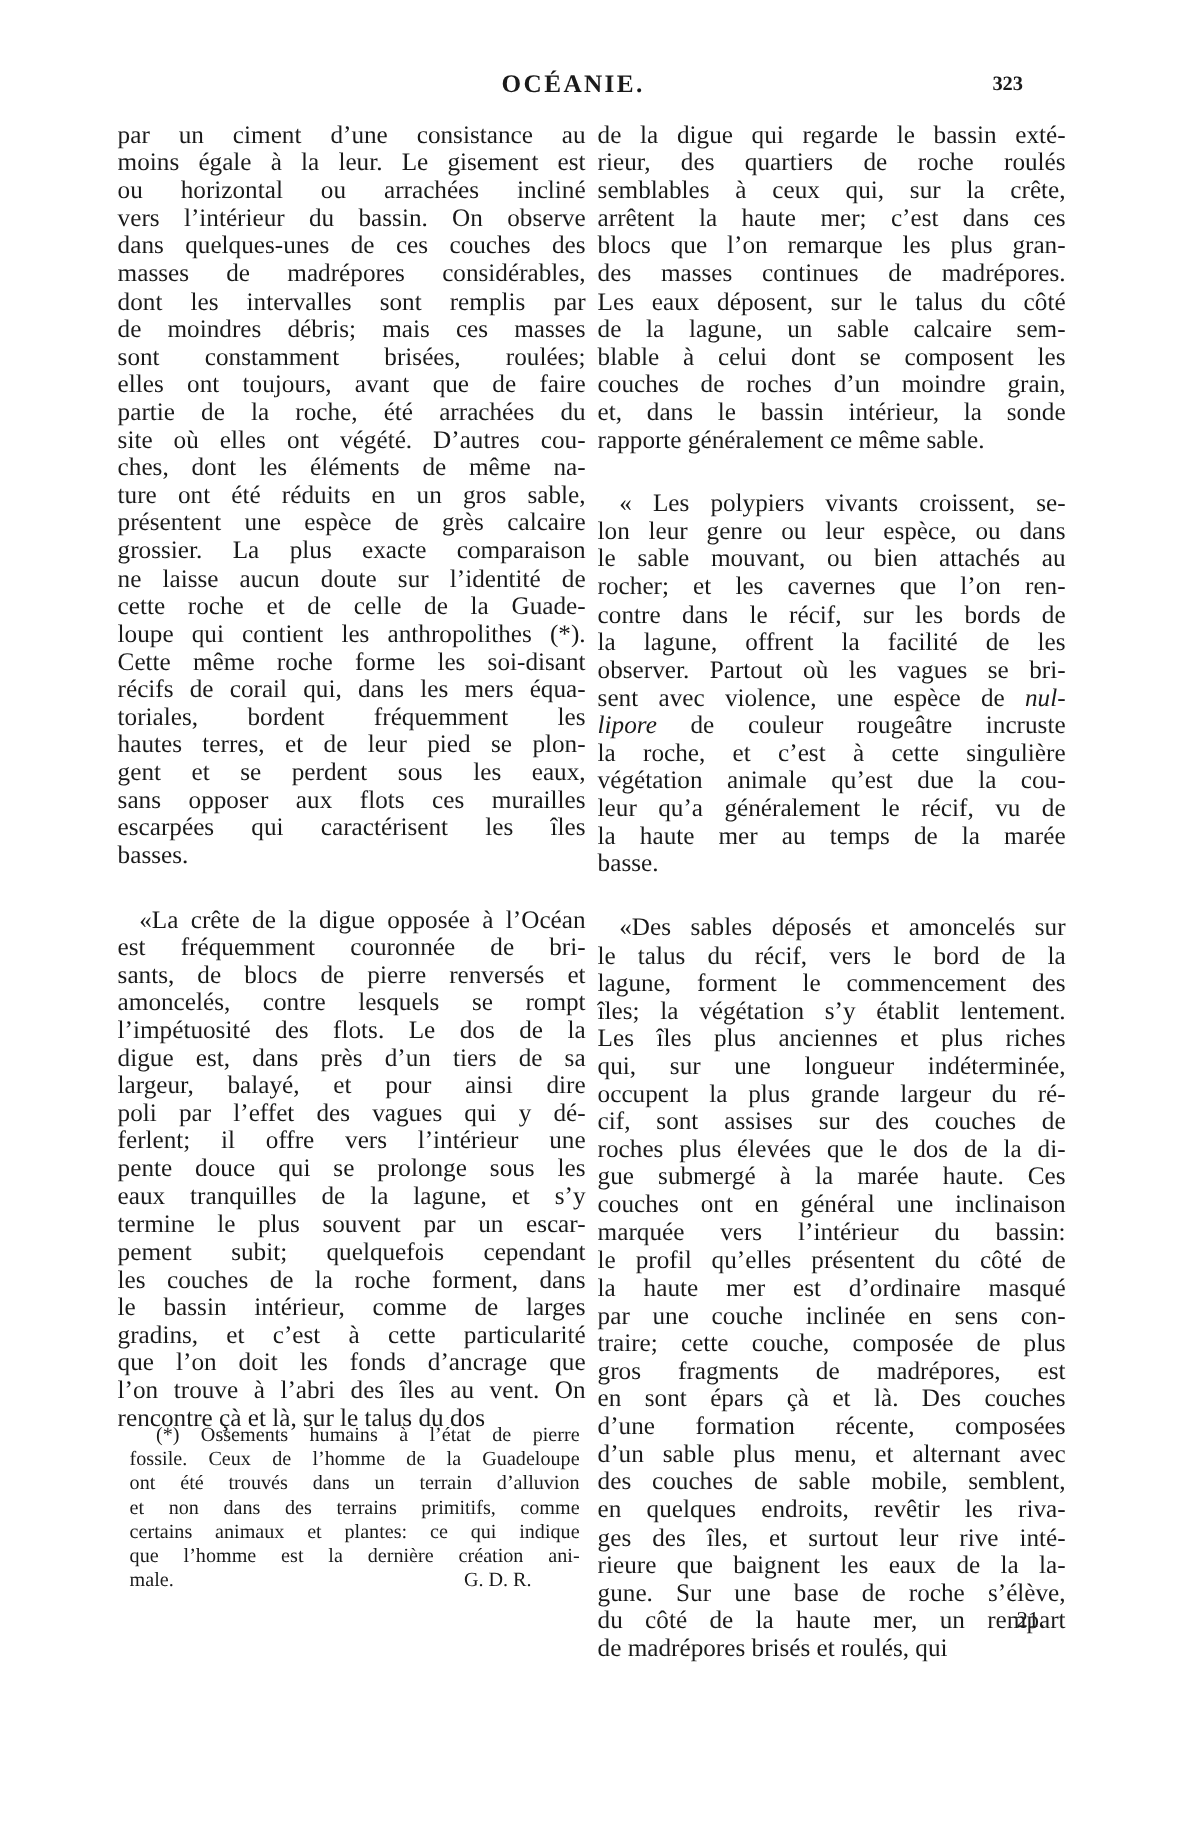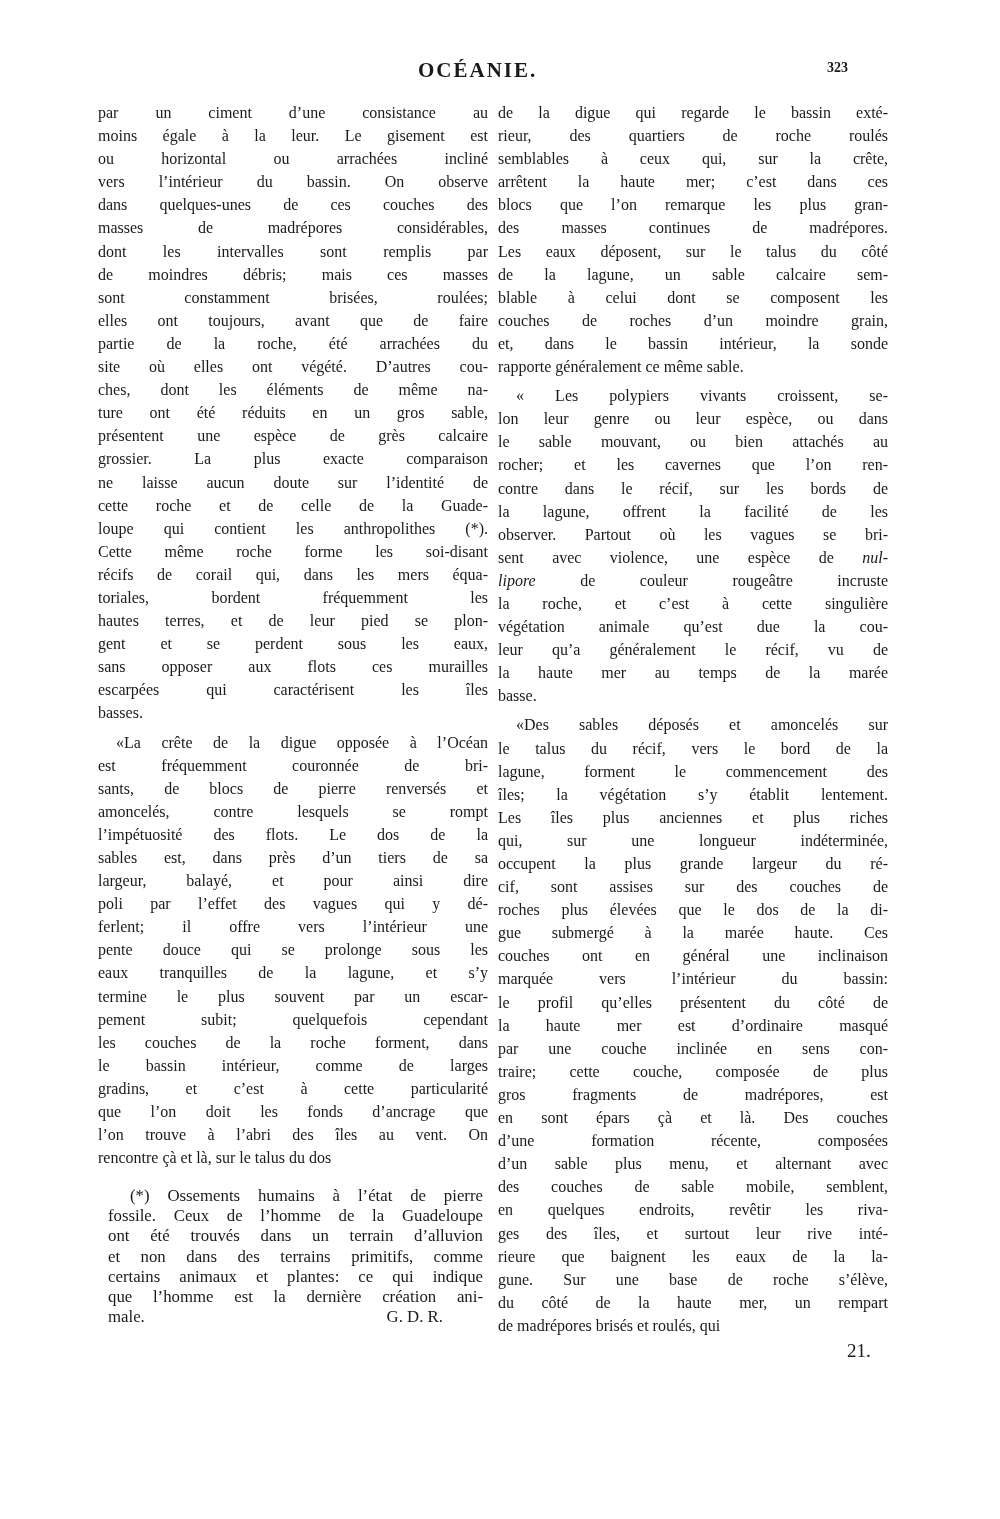--- a/index.html
+++ b/index.html
@@ -1,26 +1,26 @@
 <!DOCTYPE html>
 <html><head>
 <meta charset="utf-8">
 <style>
   html, body { margin: 0; padding: 0; background: #ffffff; }
   body { width: 1000px; height: 1519px; position: relative; overflow: hidden;
          font-family: "Liberation Serif", "DejaVu Serif", serif; color: #1a1a1a; }
   .running-head { position: absolute; top: 58px; left: 0; width: 960px; height: 28px; }
   .rh-title { position: absolute; left: 418px; top: 0; font-size: 21px; letter-spacing: 2px; font-weight: bold; }
-  .rh-page { position: absolute; left: 827px; top: 2px; font-size: 14px; font-weight: bold; }
-  .col { position: absolute; top: 101px; width: 390px; font-size: 16px; line-height: 23.1px; }
+  .rh-page { position: absolute; left: 827px; top: 2px; font-size: 17px; font-weight: bold; }
+  .col { position: absolute; top: 101px; width: 390px; font-size: 21px; line-height: 23.1px; }
   .col-left { left: 98px; }
   .col-right { left: 498px; }
   .line { display: block; white-space: nowrap; text-align: justify; text-align-last: justify; height: 23.1px; }
   .line.last { text-align-last: left; }
-  .line.indent { padding-left: 18px; }
+  .line.indent { padding-left: 18px; margin-top: 24px; }
   .gap { height: 6px; }
   .footnote { position: absolute; left: 108px; top: 1186px; width: 375px; font-size: 16.8px; line-height: 20.2px; }
   .footnote .line { height: 20.2px; }
   .fn-first { padding-left: 22px; }
   .signature { position: absolute; right: 40px; }
   .sig-mark { position: absolute; left: 847px; top: 1340px; font-size: 19px; font-weight: normal; }
   em { }
 </style>
 </head>
 <body>
@@ -57,21 +57,21 @@
     <span class="line">gent et se perdent sous les eaux,</span>
     <span class="line">sans opposer aux flots ces murailles</span>
     <span class="line">escarpées qui caractérisent les îles</span>
     <span class="line last">basses.</span>
     <div class="gap"></div>
     <span class="line indent">«La crête de la digue opposée à l’Océan</span>
     <span class="line">est fréquemment couronnée de bri-</span>
     <span class="line">sants, de blocs de pierre renversés et</span>
     <span class="line">amoncelés, contre lesquels se rompt</span>
     <span class="line">l’impétuosité des flots. Le dos de la</span>
-    <span class="line">sables est, dans près d’un tiers de sa</span>
+    <span class="line">digue est, dans près d’un tiers de sa</span>
     <span class="line">largeur, balayé, et pour ainsi dire</span>
     <span class="line">poli par l’effet des vagues qui y dé-</span>
     <span class="line">ferlent; il offre vers l’intérieur une</span>
     <span class="line">pente douce qui se prolonge sous les</span>
     <span class="line">eaux tranquilles de la lagune, et s’y</span>
     <span class="line">termine le plus souvent par un escar-</span>
     <span class="line">pement subit; quelquefois cependant</span>
     <span class="line">les couches de la roche forment, dans</span>
     <span class="line">le bassin intérieur, comme de larges</span>
     <span class="line">gradins, et c’est à cette particularité</span>

